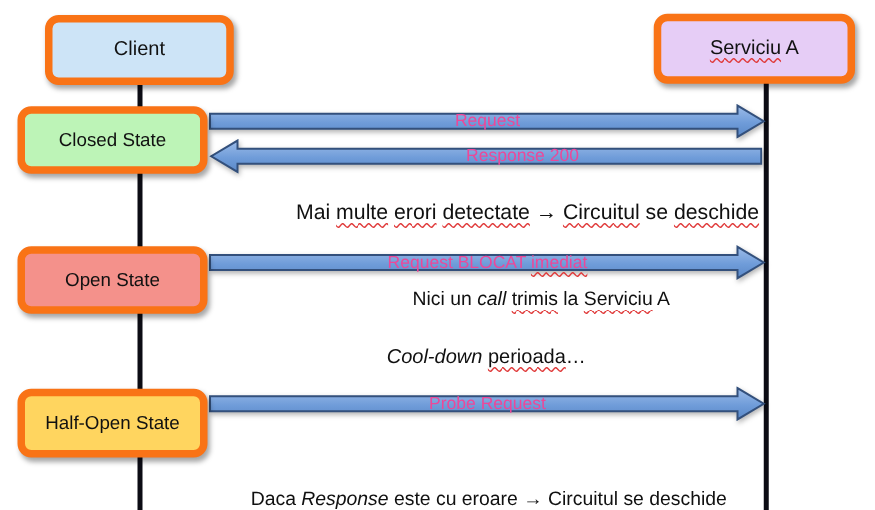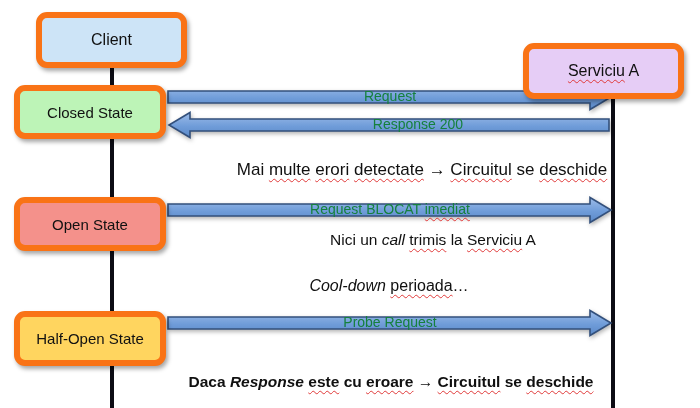--- a/index.html
+++ b/index.html
@@ -14,47 +14,47 @@
   .lifeline-service { left:611px; top:63px; height:345px; }
 
   
   .box {
     position:absolute; display:flex; align-items:center; justify-content:center;
     border:6px solid #f97316; border-radius:11px; box-sizing:border-box;
     box-shadow:2px 3px 4px rgba(0,0,0,0.35); font-size:16px; color:#111;
     text-align:center; z-index:3;
   }
   .actor-client  { left:36px;  top:12px; width:151px; height:56px; background:#cde4f7; }
-  .actor-service { left:523px; top:11px; width:161px; height:56px; background:#e6cdf6;margin-top:32px; }
+  .actor-service { left:523px; top:11px; width:161px; height:56px; background:#e6cdf6; }
   .state-closed  { left:14px;  top:85px;  width:152px; height:54px; background:#bdf4b7; font-size:15px; }
   .state-open    { left:14px;  top:197px; width:152px; height:54px; background:#f4918b; font-size:15px;text-align:right; }
   .state-half    { left:14px;  top:311px; width:152px; height:55px; background:#ffd55f; font-size:15px; }
 
   
   .arrow { position:absolute; height:28px; z-index:2; }
   .arrow svg { display:block; filter:drop-shadow(1px 2px 2px rgba(0,0,0,0.3)); }
   .arrow-label {
     position:absolute; left:0; right:0; top:0; height:28px; line-height:27px;
-    text-align:center; font-size:14px; color:#15803d; z-index:4; white-space:nowrap;
+    text-align:center; font-size:14px; color:#ec4899; z-index:4; white-space:nowrap;
   }
   .arrow1 { left:167px; top:83px;  width:446px; }
   .arrow2 { left:167px; top:111px; width:502px; }
   .arrow3 { left:167px; top:196px; width:446px; }
   .arrow4 { left:167px; top:309px; width:446px; }
   .arrow5 { left:167px; top:337px; width:443px; }
 
   
   .note {
     position:absolute; transform:translateX(-50%); white-space:nowrap;
     color:#101010; z-index:2;
   }
   .note1 { left:422px; top:160px; font-size:17px; }
   .note2 { left:433px; top:231px; font-size:15.5px; }
   .note3 { left:389px; top:277px; font-size:16px; }
-  .note4 { left:391px; top:373px; font-size:15.5px;font-weight:bold; }
+  .note4 { left:391px; top:391px; font-size:15.5px; }
 
   
   .sq {
     text-decoration-line:underline; text-decoration-style:wavy;
     text-decoration-color:#e03a3a; text-decoration-thickness:1px;
     text-underline-offset:3px;
   }
   .it { font-style:italic; }
 </style>
 </head>

